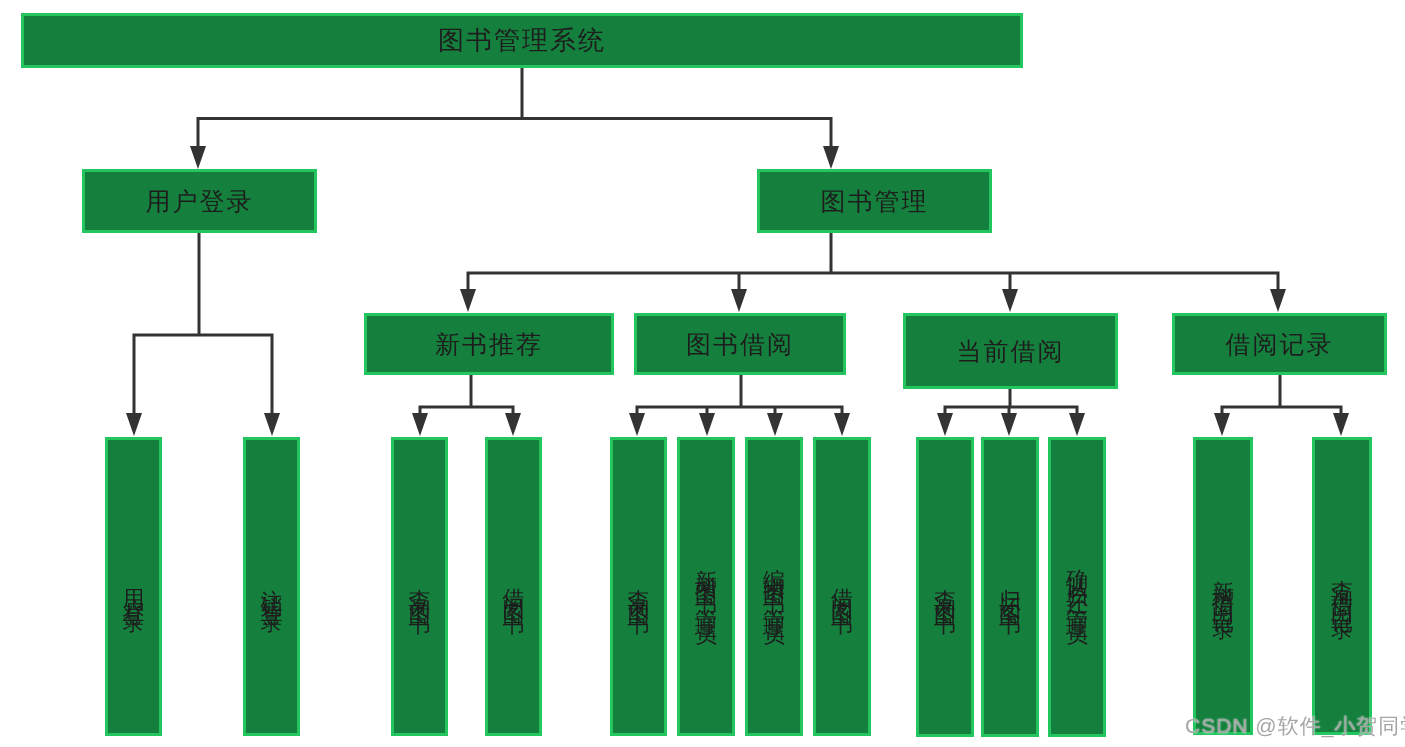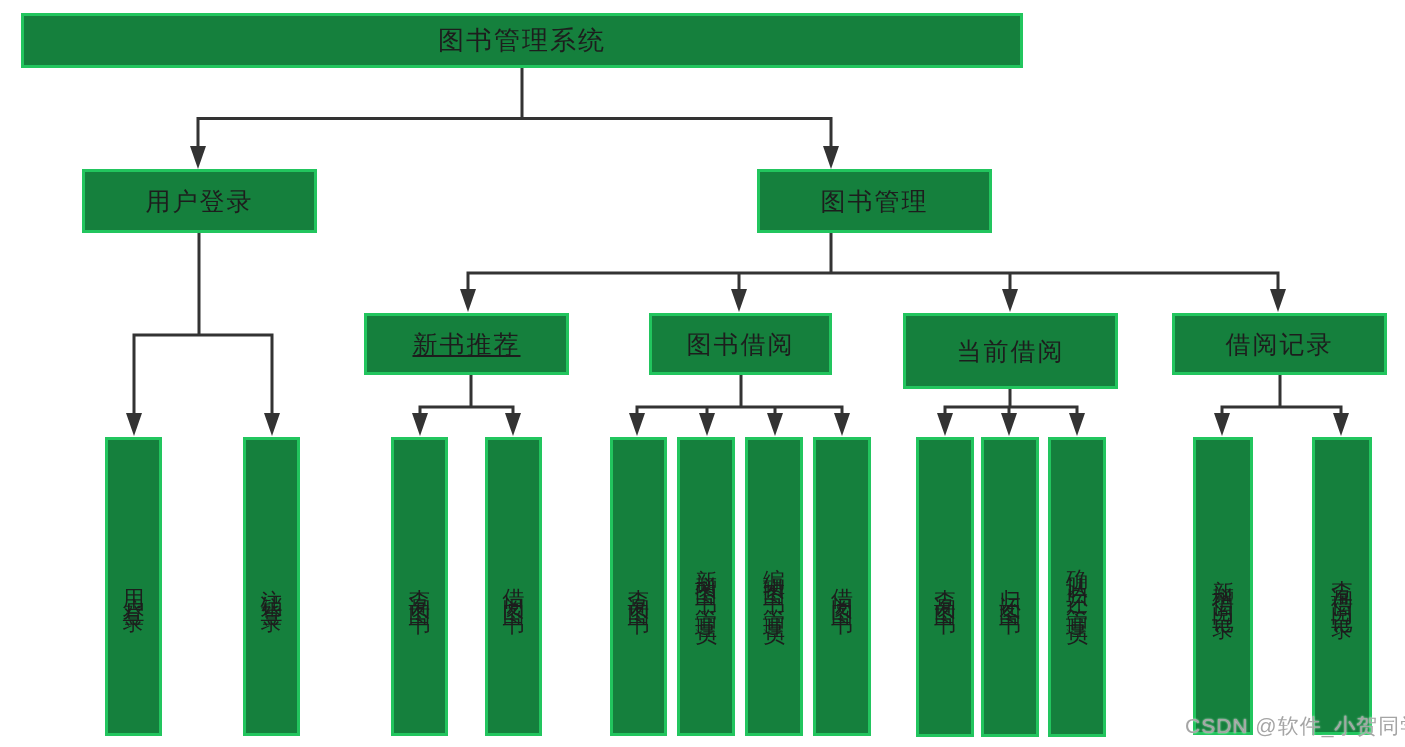--- a/index.html
+++ b/index.html
@@ -121,24 +121,24 @@
     <span>图书管理系统</span>
   </div>
 
   <div class="box h" style="left:82px; top:169px; width:235px; height:64px;">
     <span>用户登录</span>
   </div>
   <div class="box h" style="left:712px; top:169px; width:235px; height:64px;margin-left:45px;">
     <span>图书管理</span>
   </div>
 
-  <div class="box h" style="left:364px; top:313px; width:205px; height:62px;text-decoration:underline;">
+  <div class="box h" style="left:364px; top:313px; width:250px; height:62px;">
     <span>新书推荐</span>
   </div>
-  <div class="box h" style="left:649px; top:313px; width:183px; height:62px;">
+  <div class="box h" style="left:634px; top:313px; width:212px; height:62px;">
     <span>图书借阅</span>
   </div>
   <div class="box h" style="left:903px; top:313px; width:215px; height:76px;">
     <span>当前借阅</span>
   </div>
   <div class="box h" style="left:1172px; top:313px; width:215px; height:62px;">
     <span>借阅记录</span>
   </div>
 
   <div class="box v" style="left:105px; top:437px; width:57px; height:299px;">

